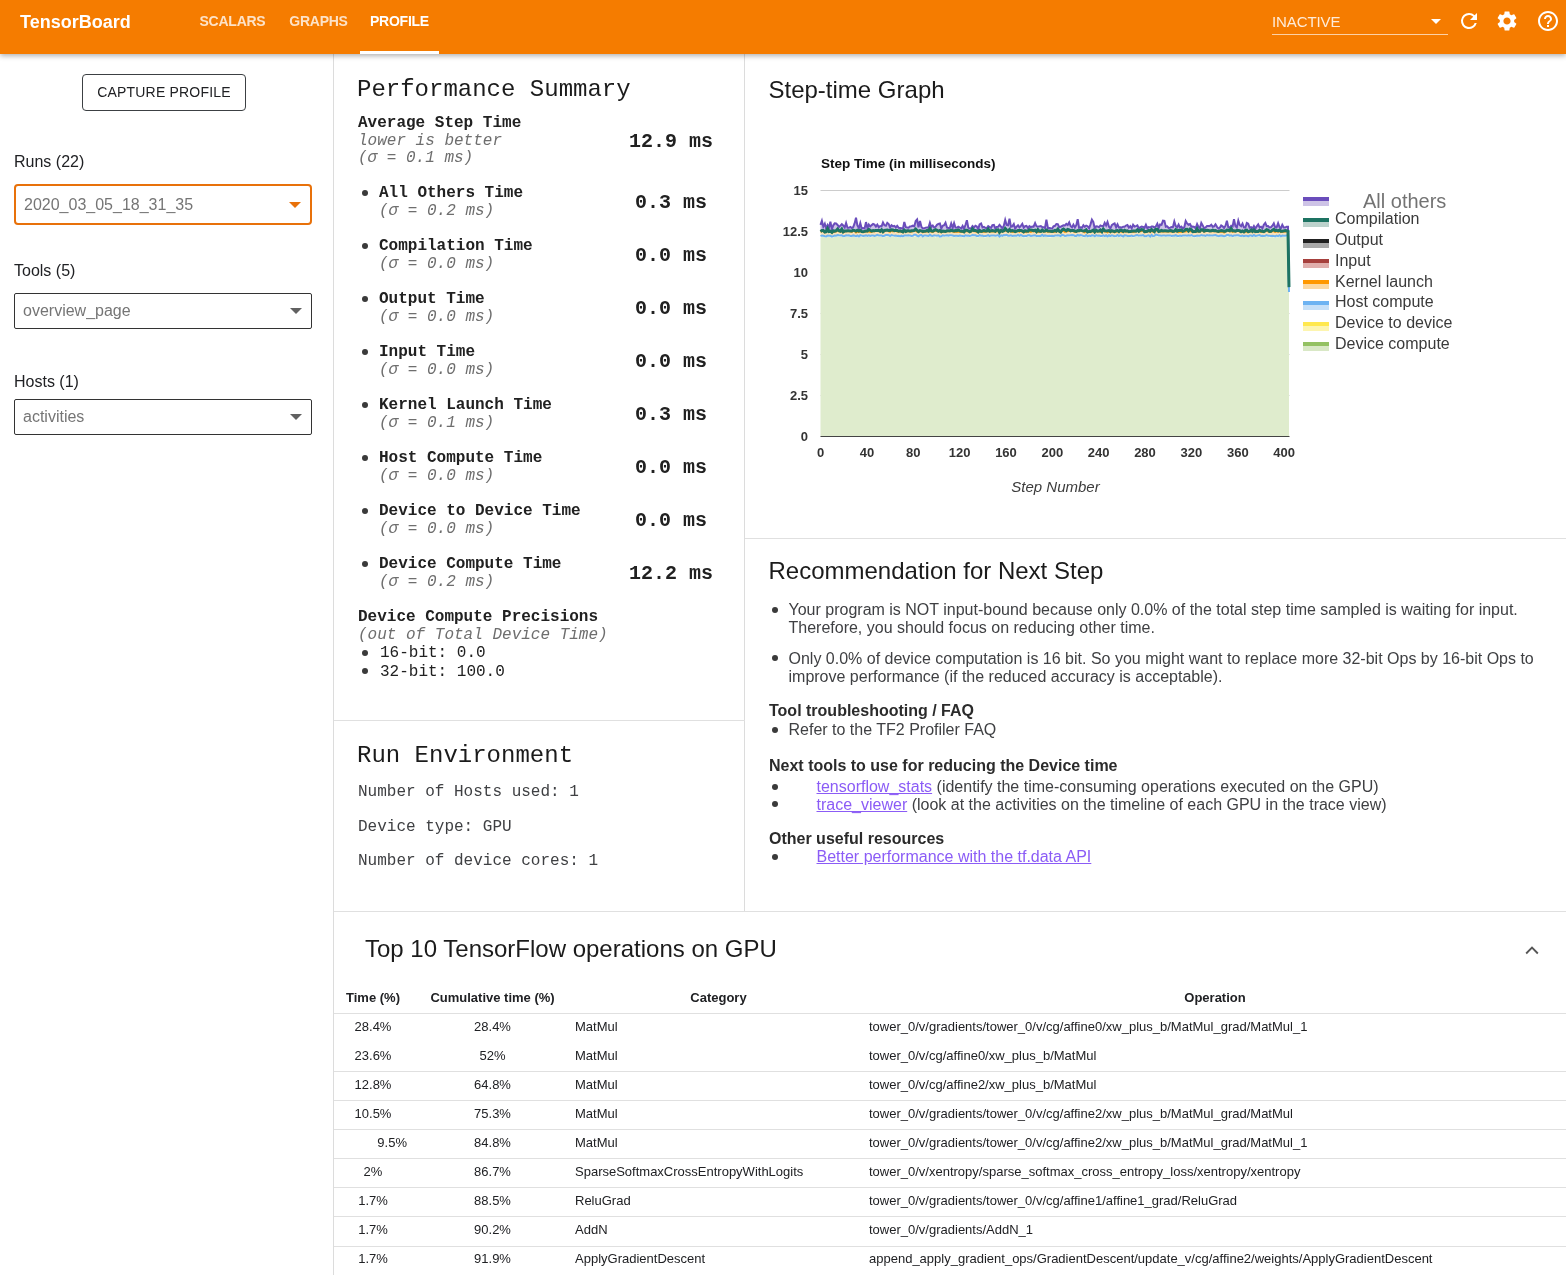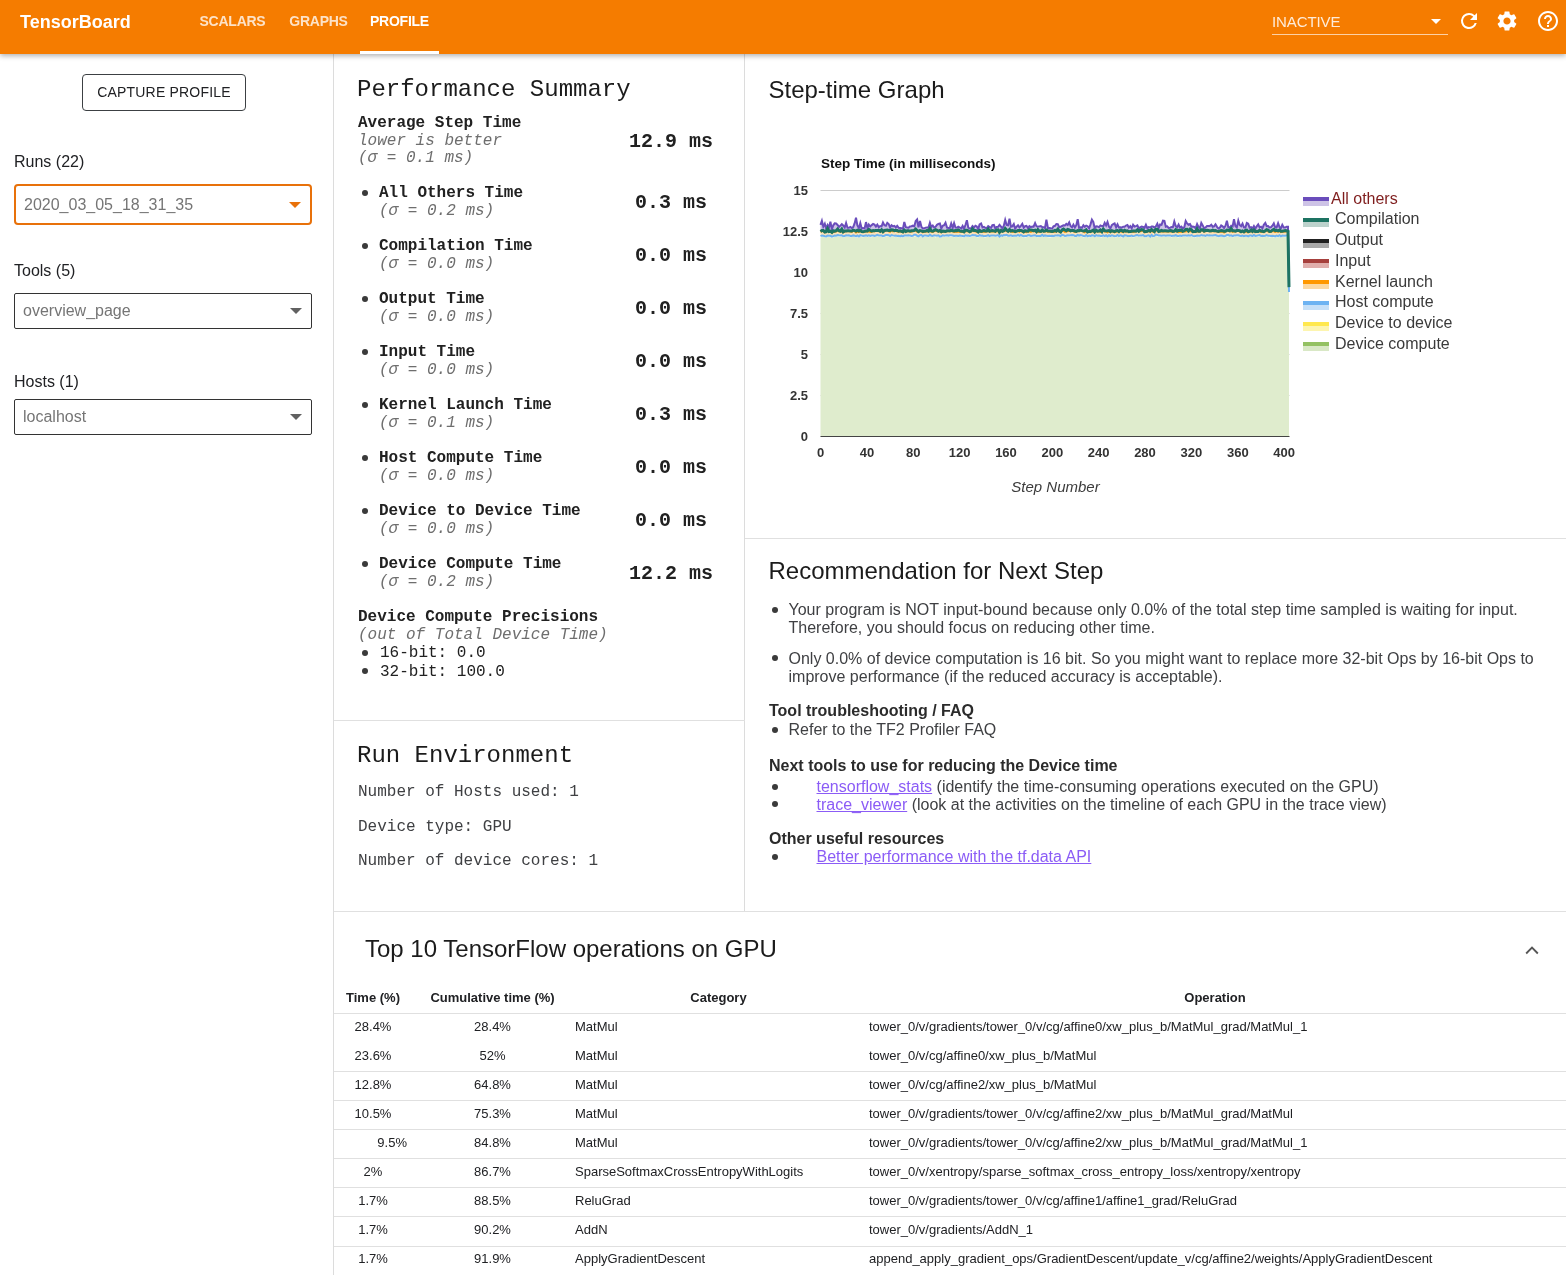--- a/index.html
+++ b/index.html
@@ -62,21 +62,21 @@
     <span class="txt">2020_03_05_18_31_35</span>
     <span class="caret" style="border-top-color:#e8710a;"></span>
   </div>
   <div class="slabel" style="top:207.5px">Tools (5)</div>
   <div class="sel" style="top:239px;height:36px;border:1px solid #333;border-radius:2px;">
     <span class="txt">overview_page</span>
         <span class="caret"></span>
   </div>
   <div class="slabel" style="top:318.5px">Hosts (1)</div>
   <div class="sel" style="top:345px;height:36px;border:1px solid #333;border-radius:2px;">
-    <span class="txt">localhost</span>
+    <span class="txt">activities</span>
         <span class="caret"></span>
   </div>
 </div>
 
 <div id="leftcol">
   <h2 style="left:23px;top:21.5px">Performance Summary</h2>
   <div class="it" style="left:24px;top:60px">Average Step Time</div>
   <div class="sig" style="left:24px;top:77.6px">lower is better</div>
   <div class="sig" style="left:24px;top:94.9px">(σ = 0.1 ms)</div>
   <div class="val" style="top:76px">12.9 ms</div>
@@ -159,21 +159,21 @@
           <text x="307.4" y="316.5" text-anchor="middle" class="axlab">200</text>
           <text x="353.7" y="316.5" text-anchor="middle" class="axlab">240</text>
           <text x="400.0" y="316.5" text-anchor="middle" class="axlab">280</text>
           <text x="446.4" y="316.5" text-anchor="middle" class="axlab">320</text>
           <text x="492.8" y="316.5" text-anchor="middle" class="axlab">360</text>
           <text x="539.1" y="316.5" text-anchor="middle" class="axlab">400</text>
 <text x="310.5" y="351.5" text-anchor="middle" style="font:italic 15px Liberation Sans,sans-serif;fill:#3c3c3c">Step Number</text>
 </svg></div>
   <div style="position:absolute;left:558px;top:143px;width:26px;height:4px;background:#6a4dbb"></div>
       <div style="position:absolute;left:558px;top:147px;width:26px;height:5px;background:#cdc3e6"></div>
-      <div style="position:absolute;left:586px;top:136px;font-size:16px;color:#7f1d1d">All others</div>
+      <div style="position:absolute;left:618px;top:136px;font-size:20px;color:#737373">All others</div>
       <div style="position:absolute;left:558px;top:164px;width:26px;height:4px;background:#1d7362"></div>
       <div style="position:absolute;left:558px;top:168px;width:26px;height:5px;background:#bcd2cc"></div>
       <div style="position:absolute;left:590px;top:156px;font-size:16px;color:#3a3a3a">Compilation</div>
       <div style="position:absolute;left:558px;top:185px;width:26px;height:4px;background:#212121"></div>
       <div style="position:absolute;left:558px;top:189px;width:26px;height:5px;background:#a9a9a9"></div>
       <div style="position:absolute;left:590px;top:177px;font-size:16px;color:#3a3a3a">Output</div>
       <div style="position:absolute;left:558px;top:205px;width:26px;height:4px;background:#a6403d"></div>
       <div style="position:absolute;left:558px;top:209px;width:26px;height:5px;background:#e0aeac"></div>
       <div style="position:absolute;left:590px;top:198px;font-size:16px;color:#3a3a3a">Input</div>
       <div style="position:absolute;left:558px;top:226px;width:26px;height:4px;background:#ff9800"></div>

